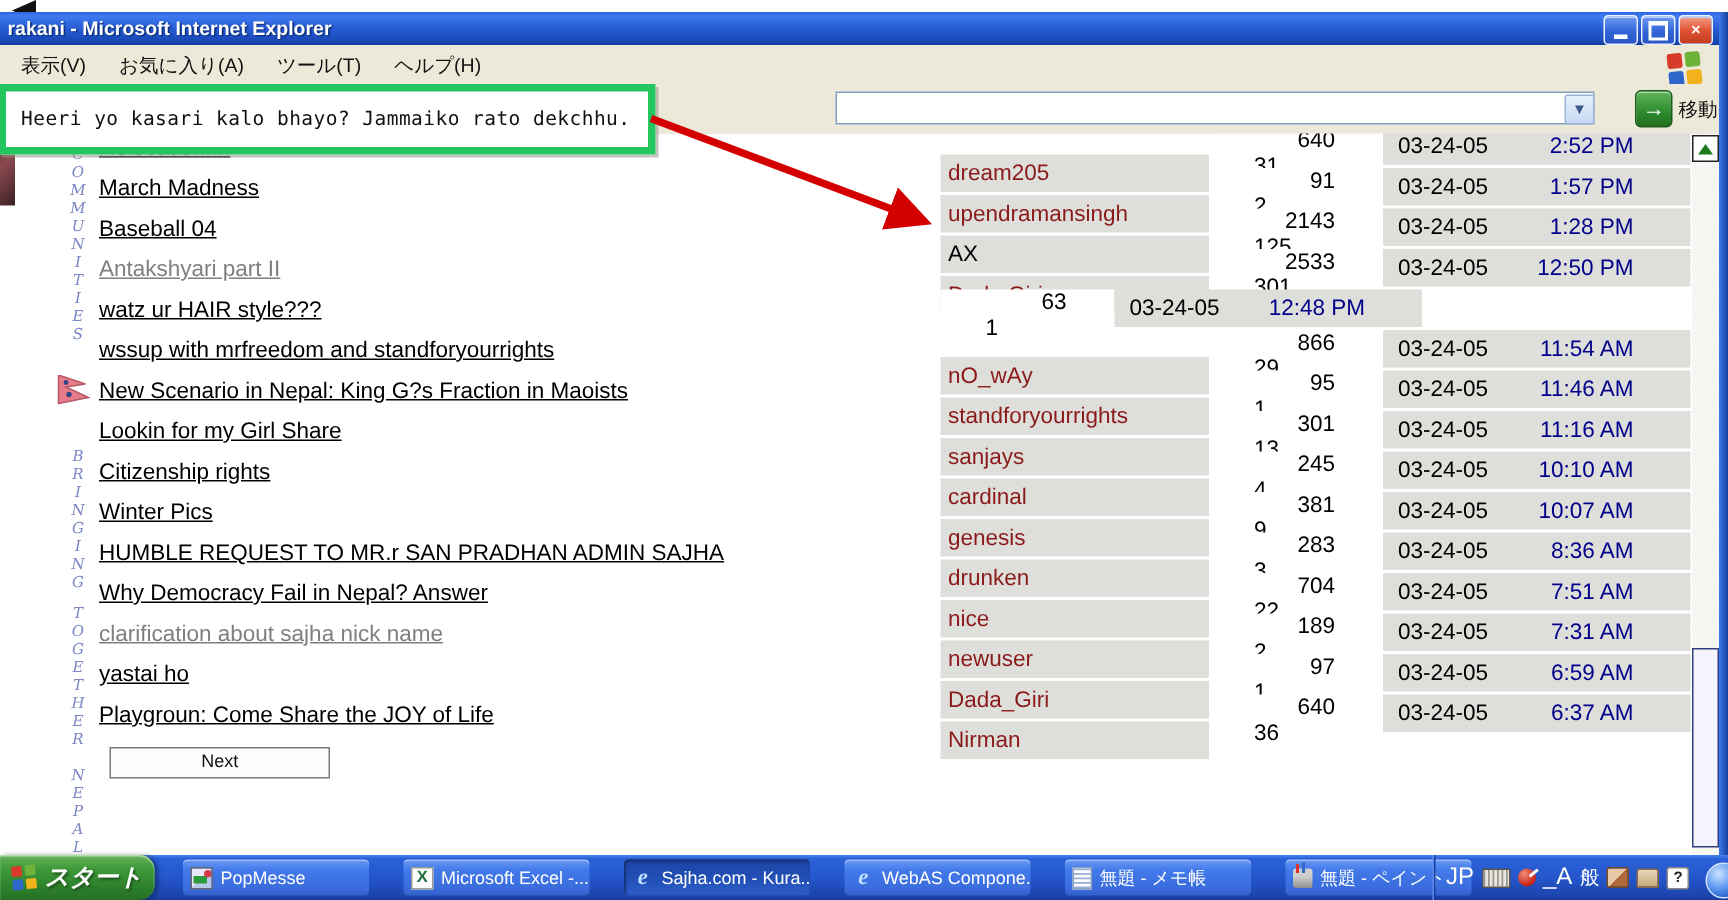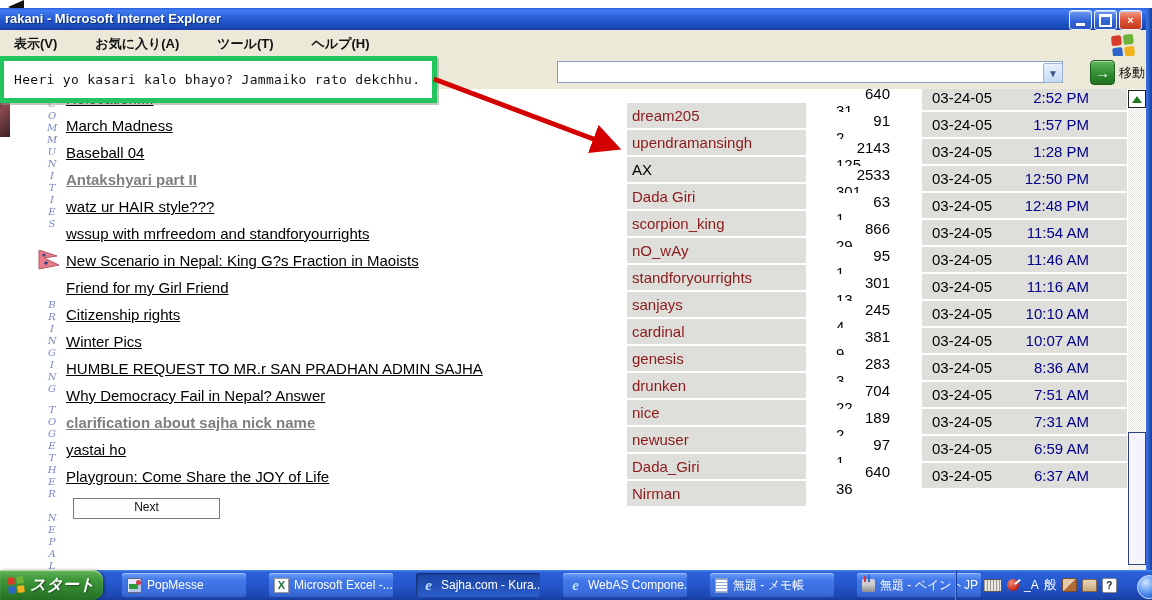--- a/index.html
+++ b/index.html
@@ -24,21 +24,21 @@
   .wbtn.close{background:linear-gradient(180deg,#f2a28b 0%,#e05436 50%,#c23a1b 100%);}
   .wbtn .minbar{width:9px;height:3px;background:#fff;margin-top:8px;}
   .wbtn .maxbox{width:9px;height:8px;border:2px solid #fff;border-top-width:3px;}
 
   
   #right-border{position:absolute;left:1146px;top:8px;width:6px;height:562px;
     background:linear-gradient(90deg,#3f77ea,#15409f);}
 
   
   #menubar{position:absolute;left:0;top:30px;width:1146px;height:26px;background:#ece9d8;border-bottom:1px solid #e0dcc8;}
-  #menubar-items{display:flex;gap:38px;padding:5px 0 0 14px;font-size:13px;color:#111;font-weight:bold;}
+  #menubar-items{display:flex;gap:22px;padding:5px 0 0 14px;font-size:13px;color:#111;}
   .menu-item{cursor:default;}
   #winlogo-box{position:absolute;right:8px;top:31px;width:42px;height:29px;background:#ece9d8;display:flex;align-items:center;justify-content:center;}
   .winflag{position:relative;width:22px;height:22px;transform:rotate(-6deg);}
   .winflag i{position:absolute;width:10px;height:10px;border-radius:2px;}
   .winflag .r{left:0;top:0;background:#d93b2b;}
   .winflag .g{right:0;top:0;background:#6db33a;}
   .winflag .b{left:0;bottom:0;background:#2e66c9;}
   .winflag .y{right:0;bottom:0;background:#f2b21d;}
 
   
@@ -66,21 +66,21 @@
     background:linear-gradient(135deg,#5a2c30,#8a4a50 40%,#3a2023);}
 
   
   .vword{position:absolute;left:44px;width:16px;text-align:center;color:#7b86c4;
     font-family:"DejaVu Serif",serif;font-size:10px;line-height:12px;font-style:italic;}
 
   
   #topics{position:absolute;left:66px;top:-4px;width:560px;}
   .topic-row{height:27px;display:flex;align-items:center;position:relative;}
   .topic-link{color:#000;text-decoration:underline;font-size:15px;white-space:nowrap;cursor:pointer;}
-  .topic-link.visited{color:#7f7f7f;font-weight:bold;}
+  .topic-link.visited{color:#7f7f7f;}
   .flag-icon{position:absolute;left:-29px;top:3px;width:24px;height:22px;}
 
   #next-button{position:absolute;left:73px;top:409px;width:145px;height:19px;background:#fdfdfd;
     border:1px solid #7a7a7a;font-size:12px;color:#111;display:flex;align-items:flex-start;justify-content:center;line-height:17px;}
 
   
   #rows{position:absolute;left:627px;top:-4px;width:500px;}
   .trow{display:flex;height:25px;margin-bottom:2px;font-size:15px;align-items:center;}
   .cell-user{width:179px;height:25px;background:var(--row_gray);color:var(--username);display:flex;align-items:center;padding-left:5px;box-sizing:border-box;cursor:pointer;margin-top:36px;}
   .trow.hl .cell-user{color:#000;}
@@ -126,21 +126,21 @@
   .ic-paint{position:relative;width:13px;height:13px;background:linear-gradient(180deg,#cfcfcf 40%,#8f8f8f);border-radius:2px;}
   .ic-paint:before{content:"";position:absolute;left:2px;top:-3px;width:2px;height:6px;background:#d33;}
   .ic-paint:after{content:"";position:absolute;left:6px;top:-4px;width:2px;height:7px;background:#36c;}
   .ic-popmesse{position:relative;width:13px;height:13px;background:linear-gradient(135deg,#e8e8f8 50%,#b8c8e8 50%);border:1px solid #667;}
   .ic-popmesse:before{content:"";position:absolute;left:1px;top:5px;width:9px;height:5px;background:#2a9a3a;}
   .ic-popmesse:after{content:"";position:absolute;right:0px;top:1px;width:5px;height:5px;border-radius:50%;background:#d33b4a;}
 
   
   #tray{position:absolute;left:955px;top:0;width:197px;height:30px;display:flex;align-items:center;gap:5px;
     padding-left:8px;box-sizing:border-box;border-left:1px solid #5b8af0;box-shadow:inset 1px 0 0 #173c9a;}
-  .tray-text{color:#fff;font-size:12px;}
+  .tray-text{color:#fff;font-size:16px;}
   .tray-text.big{font-size:13px;}
   .ti{display:inline-block;}
   .ti-keyboard-icon{width:17px;height:11px;background:#e8e6df;border:1px solid #555;border-radius:1px;
     background-image:linear-gradient(90deg,#9a9890 1px,transparent 1px);background-size:3px 100%;}
   .ti-mouse-ball-icon{position:relative;width:12px;height:12px;border-radius:50%;background:radial-gradient(circle at 35% 30%,#f08a7a,#c62313 70%);}
   .ti-mouse-ball-icon:after{content:"";position:absolute;right:-2px;top:2px;width:7px;height:2px;background:#fff;transform:rotate(-40deg);}
   .ti-brush-icon{width:13px;height:12px;background:linear-gradient(135deg,#e7c8a8 50%,#b06a3a 50%);border:1px solid #7a4a22;border-radius:2px;}
   .ti-toolbox-icon{width:13px;height:11px;background:linear-gradient(180deg,#e8d8c0,#c8a878);border:1px solid #886644;border-radius:2px 2px 1px 1px;}
   .ti-help-icon{width:13px;height:13px;background:#fff;border:1px solid #888;border-radius:2px;color:#222;
     font-size:10px;font-weight:bold;display:flex;align-items:center;justify-content:center;}
@@ -228,21 +228,21 @@
         </div>
         <div class="topic-row">
           <span class="flag-icon"><svg width="24" height="22" viewBox="0 0 24 22">
               <path d="M2,0 L20,6 L7,8 L22,15 L2,19 Z" fill="#e87c88" stroke="#b55a66" stroke-width="1"></path>
               <circle cx="7" cy="5" r="1.6" fill="#334488"></circle>
               <circle cx="9" cy="13" r="1.8" fill="#334488"></circle>
             </svg></span>
           <a class="topic-link">New Scenario in Nepal: King G?s Fraction in Maoists</a>
         </div>
         <div class="topic-row">
-          <a class="topic-link">Friend for my Girl Friend</a>
+          <a class="topic-link">Lookin for my Girl Share</a>
         </div>
         <div class="topic-row">
           <a class="topic-link">Citizenship rights</a>
         </div>
         <div class="topic-row">
           <a class="topic-link">Winter Pics</a>
         </div>
         <div class="topic-row">
           <a class="topic-link">HUMBLE REQUEST TO MR.r SAN PRADHAN ADMIN SAJHA</a>
         </div>
@@ -299,21 +299,20 @@
           <span class="numwrap">
             <span class="cell-views">2533</span>
             <span class="cell-replies">301</span>
           </span>
           <span class="cell-datetime">
             <span class="cell-date">03-24-05</span>
             <span class="cell-time">12:50 PM</span>
           </span>
         </div>
         <div class="trow">
-          <span class="cell-user">scorpion_king</span>
           <span class="numwrap">
             <span class="cell-views">63</span>
             <span class="cell-replies">1</span>
           </span>
           <span class="cell-datetime">
             <span class="cell-date">03-24-05</span>
             <span class="cell-time">12:48 PM</span>
           </span>
         </div>
         <div class="trow">

